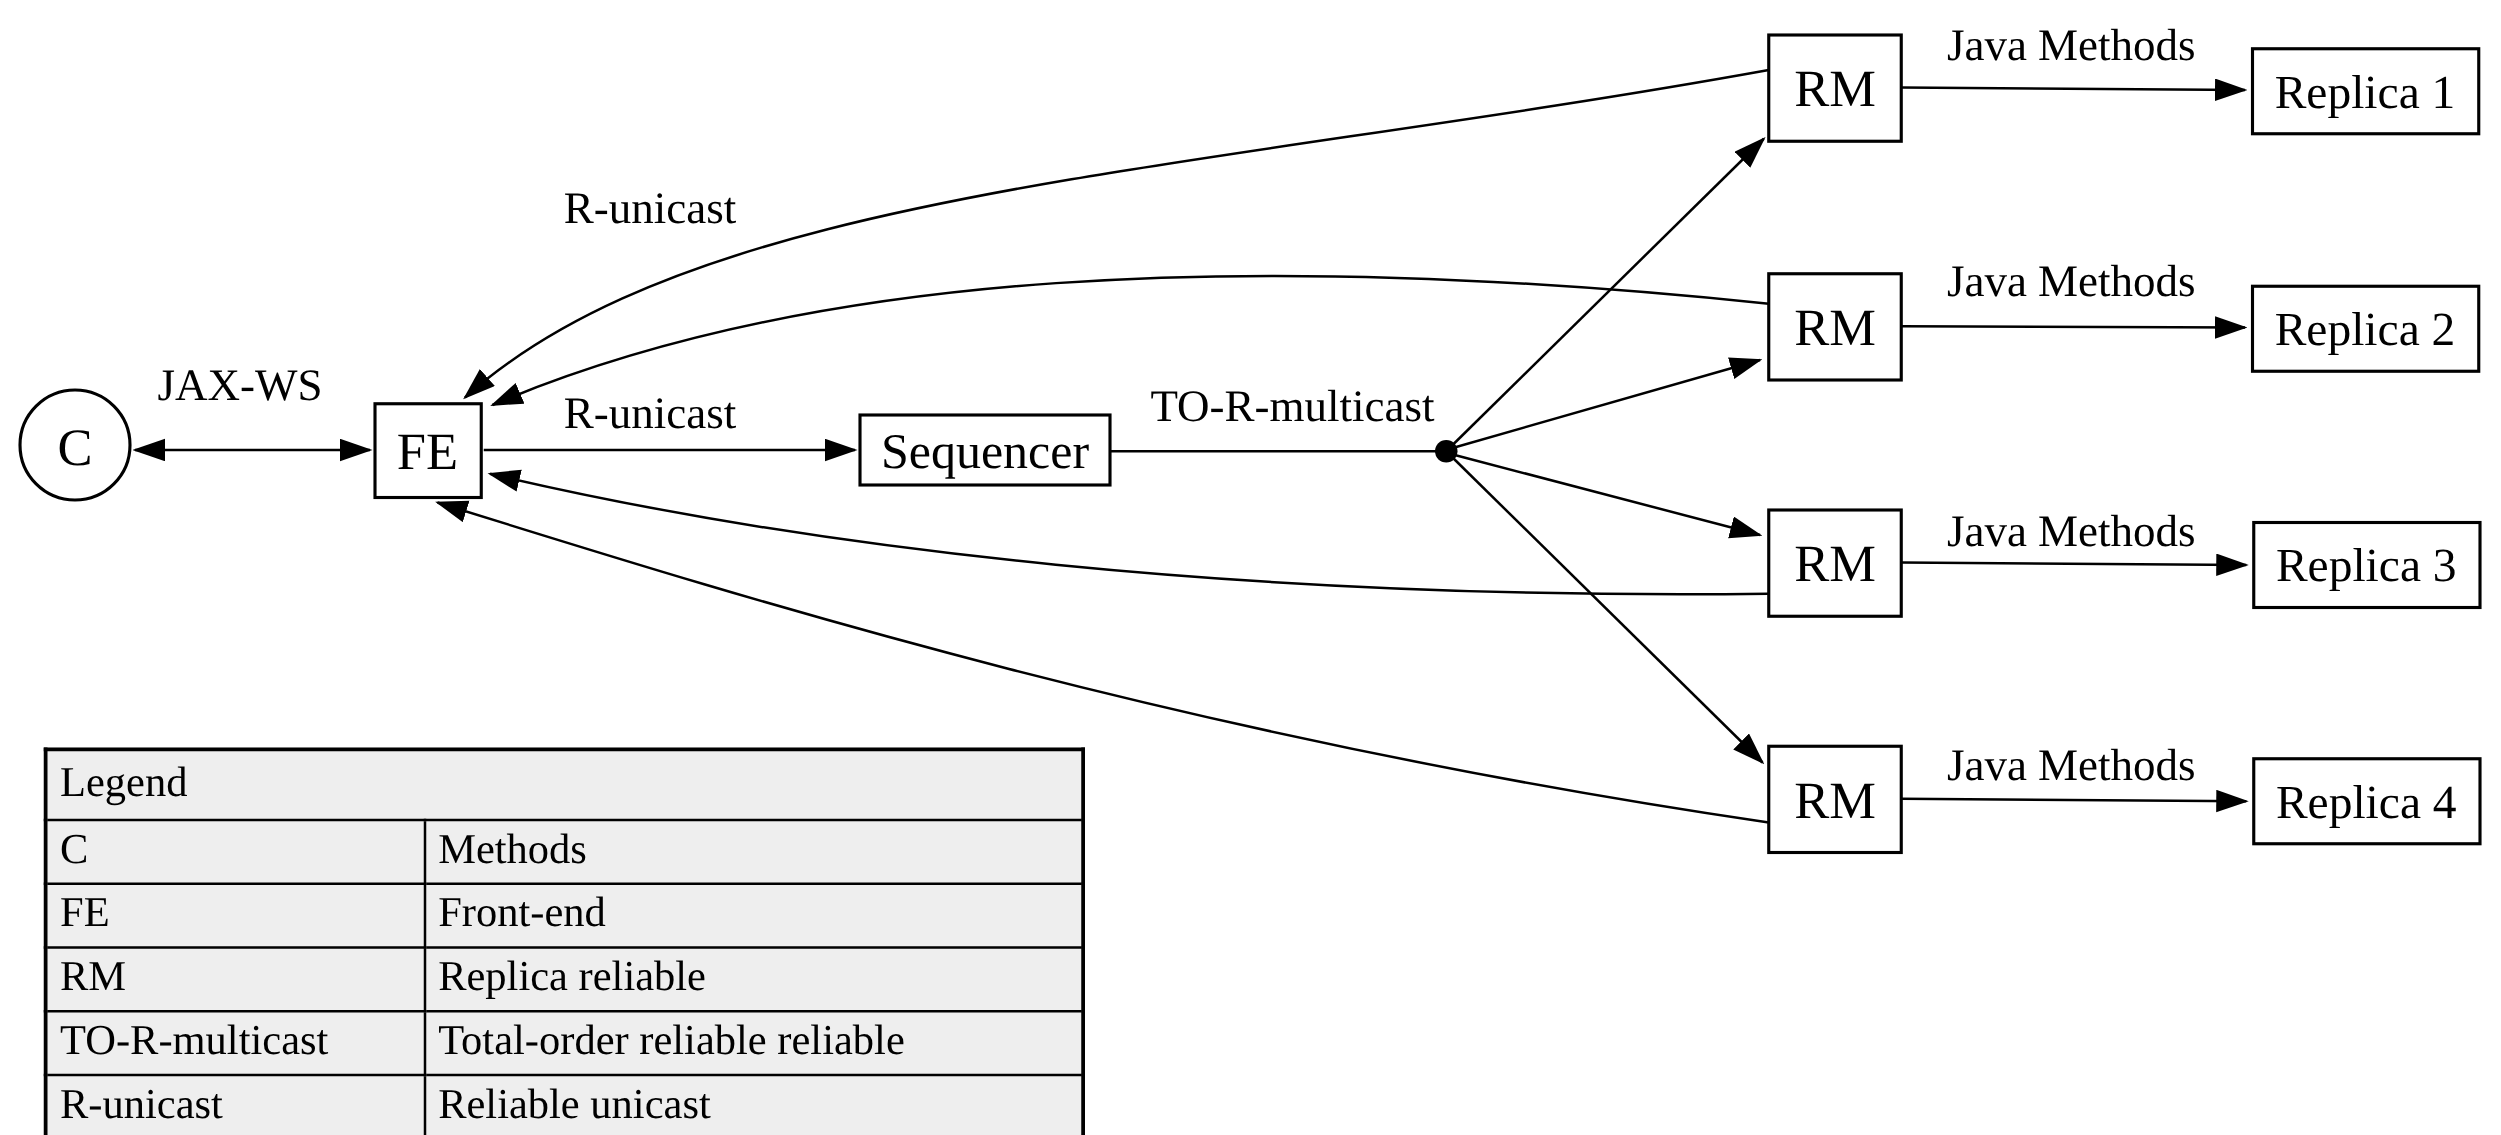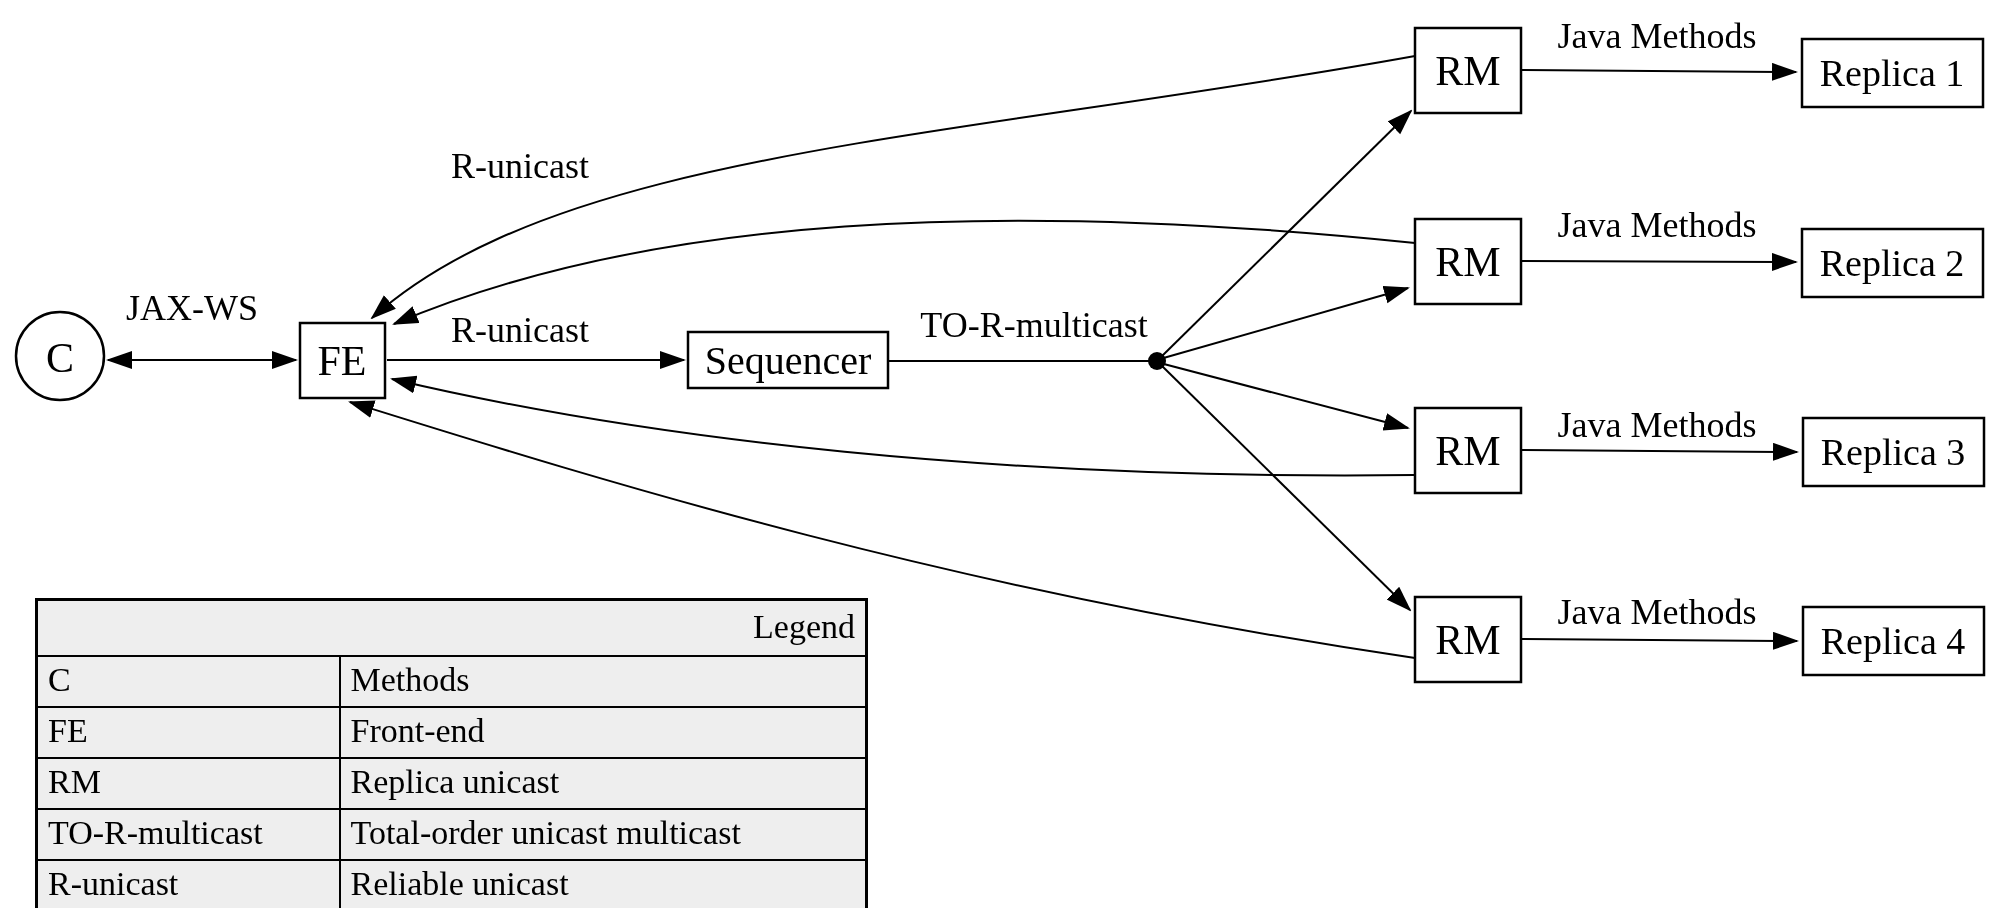--- a/index.html
+++ b/index.html
@@ -35,21 +35,21 @@
   }
   table.legend th, table.legend td {
     border: 2px solid #000000;
     padding: 2px 10px 4px 10px;
     line-height: 1.25;
     font-weight: normal;
     text-align: left;
     overflow: hidden;
     white-space: nowrap;
   }
-  table.legend th { text-align: right; height: 48px; }
+  table.legend th { text-align: left; height: 48px; }
   table.legend td { height: 43px; }
   table.legend col.c1 { width: 303px; }
   table.legend col.c2 { width: 527px; }
   table.legend { border: 3px solid #000000; }
 </style>
 </head>
 <body>
 
 <div class="stage">
 
@@ -143,25 +143,25 @@
   <tr>
     <td>C</td>
     <td>Methods</td>
   </tr>
   <tr>
     <td>FE</td>
     <td>Front-end</td>
   </tr>
   <tr>
     <td>RM</td>
-    <td>Replica unicast</td>
+    <td>Replica reliable</td>
   </tr>
   <tr>
     <td>TO-R-multicast</td>
-    <td>Total-order unicast multicast</td>
+    <td>Total-order reliable reliable</td>
   </tr>
   <tr>
     <td>R-unicast</td>
     <td>Reliable unicast</td>
   </tr>
 </tbody>
     </table>
 
 </div>
 

